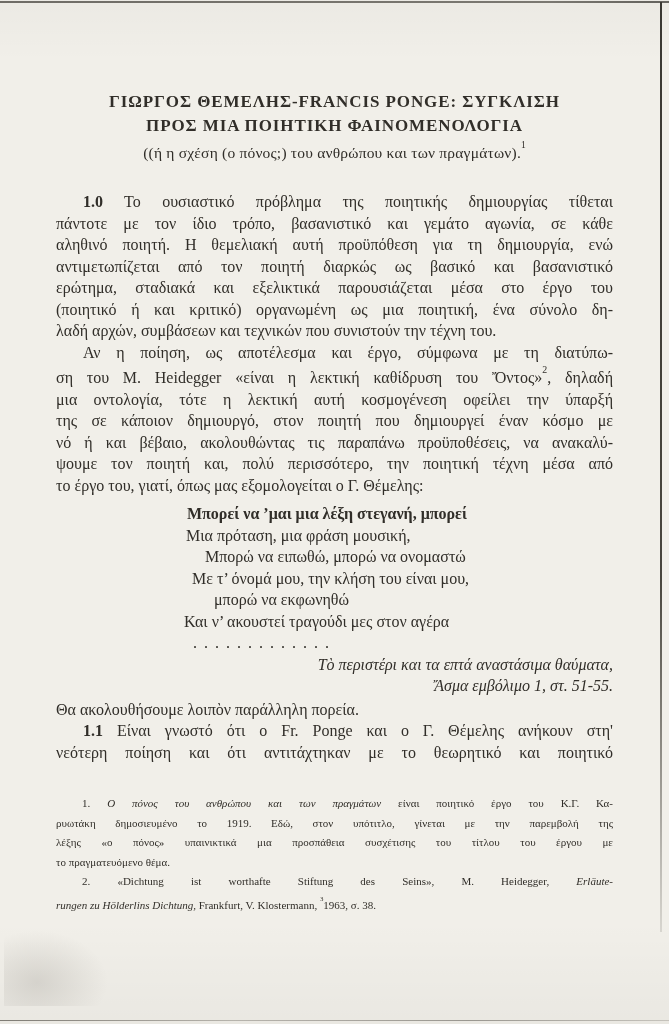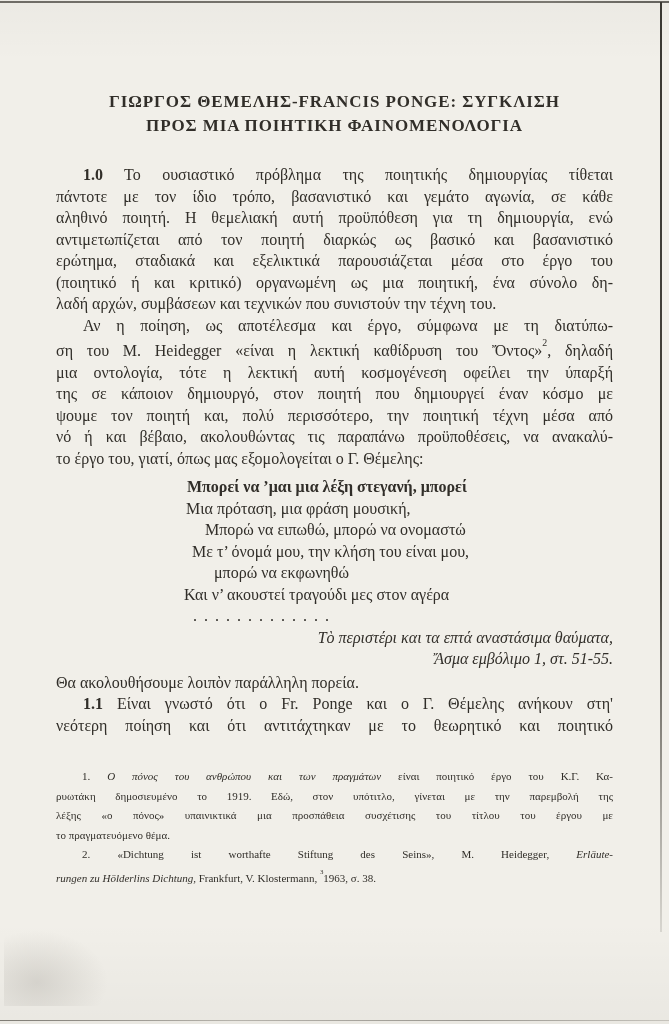--- a/index.html
+++ b/index.html
@@ -90,41 +90,42 @@
   <div class="edge-bottom"></div>
   <div class="smudge"></div>
 
   <div class="column">
 
     <div class="header">
       <h1 style="font-size:inherit;">
         <span class="title-line">ΓΙΩΡΓΟΣ ΘΕΜΕΛΗΣ-FRANCIS PONGE: ΣΥΓΚΛΙΣΗ</span>
         <span class="title-line">ΠΡΟΣ ΜΙΑ ΠΟΙΗΤΙΚΗ ΦΑΙΝΟΜΕΝΟΛΟΓΙΑ</span>
       </h1>
+      <div class="subtitle"><span>((ή η σχέση (ο πόνος;) του ανθρώπου και των πραγμάτων).</span><sup class="fn">1</sup></div>
     </div>
 
     <div class="main">
 
       <div class="para">
         <div class="ln j ind"><span class="b">1.0</span> <span>Το ουσιαστικό πρόβλημα της ποιητικής δημιουργίας τίθεται</span></div>
         <div class="ln j">πάντοτε με τον ίδιο τρόπο, βασανιστικό και γεμάτο αγωνία, σε κάθε</div>
         <div class="ln j">αληθινό ποιητή. Η θεμελιακή αυτή προϋπόθεση για τη δημιουργία, ενώ</div>
         <div class="ln j">αντιμετωπίζεται από τον ποιητή διαρκώς ως βασικό και βασανιστικό</div>
         <div class="ln j">ερώτημα, σταδιακά και εξελικτικά παρουσιάζεται μέσα στο έργο του</div>
         <div class="ln j">(ποιητικό ή και κριτικό) οργανωμένη ως μια ποιητική, ένα σύνολο δη-</div>
         <div class="ln">λαδή αρχών, συμβάσεων και τεχνικών που συνιστούν την τέχνη του.</div>
       </div>
 
       <div class="para">
         <div class="ln j ind">Αν η ποίηση, ως αποτέλεσμα και έργο, σύμφωνα με τη διατύπω-</div>
         <div class="ln j"><span>ση του M. Heidegger «είναι η λεκτική καθίδρυση του Ὄντος»</span><sup class="fn">2</sup><span>, δηλαδή</span></div>
         <div class="ln j">μια οντολογία, τότε η λεκτική αυτή κοσμογένεση οφείλει την ύπαρξή</div>
         <div class="ln j">της σε κάποιον δημιουργό, στον ποιητή που δημιουργεί έναν κόσμο με</div>
+        <div class="ln j">νό ή και βέβαιο, ακολουθώντας τις παραπάνω προϋποθέσεις, να ανακαλύ-</div>
         <div class="ln j">ψουμε τον ποιητή και, πολύ περισσότερο, την ποιητική τέχνη μέσα από</div>
-        <div class="ln j">νό ή και βέβαιο, ακολουθώντας τις παραπάνω προϋποθέσεις, να ανακαλύ-</div>
         <div class="ln">το έργο του, γιατί, όπως μας εξομολογείται ο Γ. Θέμελης:</div>
       </div>
 
       <div class="poem">
         <div class="ln pi-a">Μπορεί να ’μαι μια λέξη στεγανή, μπορεί</div>
         <div class="ln pi-b">Μια πρόταση, μια φράση μουσική,</div>
         <div class="ln pi-c">Μπορώ να ειπωθώ, μπορώ να ονομαστώ</div>
         <div class="ln pi-d">Με τ’ όνομά μου, την κλήση του είναι μου,</div>
         <div class="ln pi-e">μπορώ να εκφωνηθώ</div>
         <div class="ln pi-f">Και ν’ ακουστεί τραγούδι μες στον αγέρα</div>

